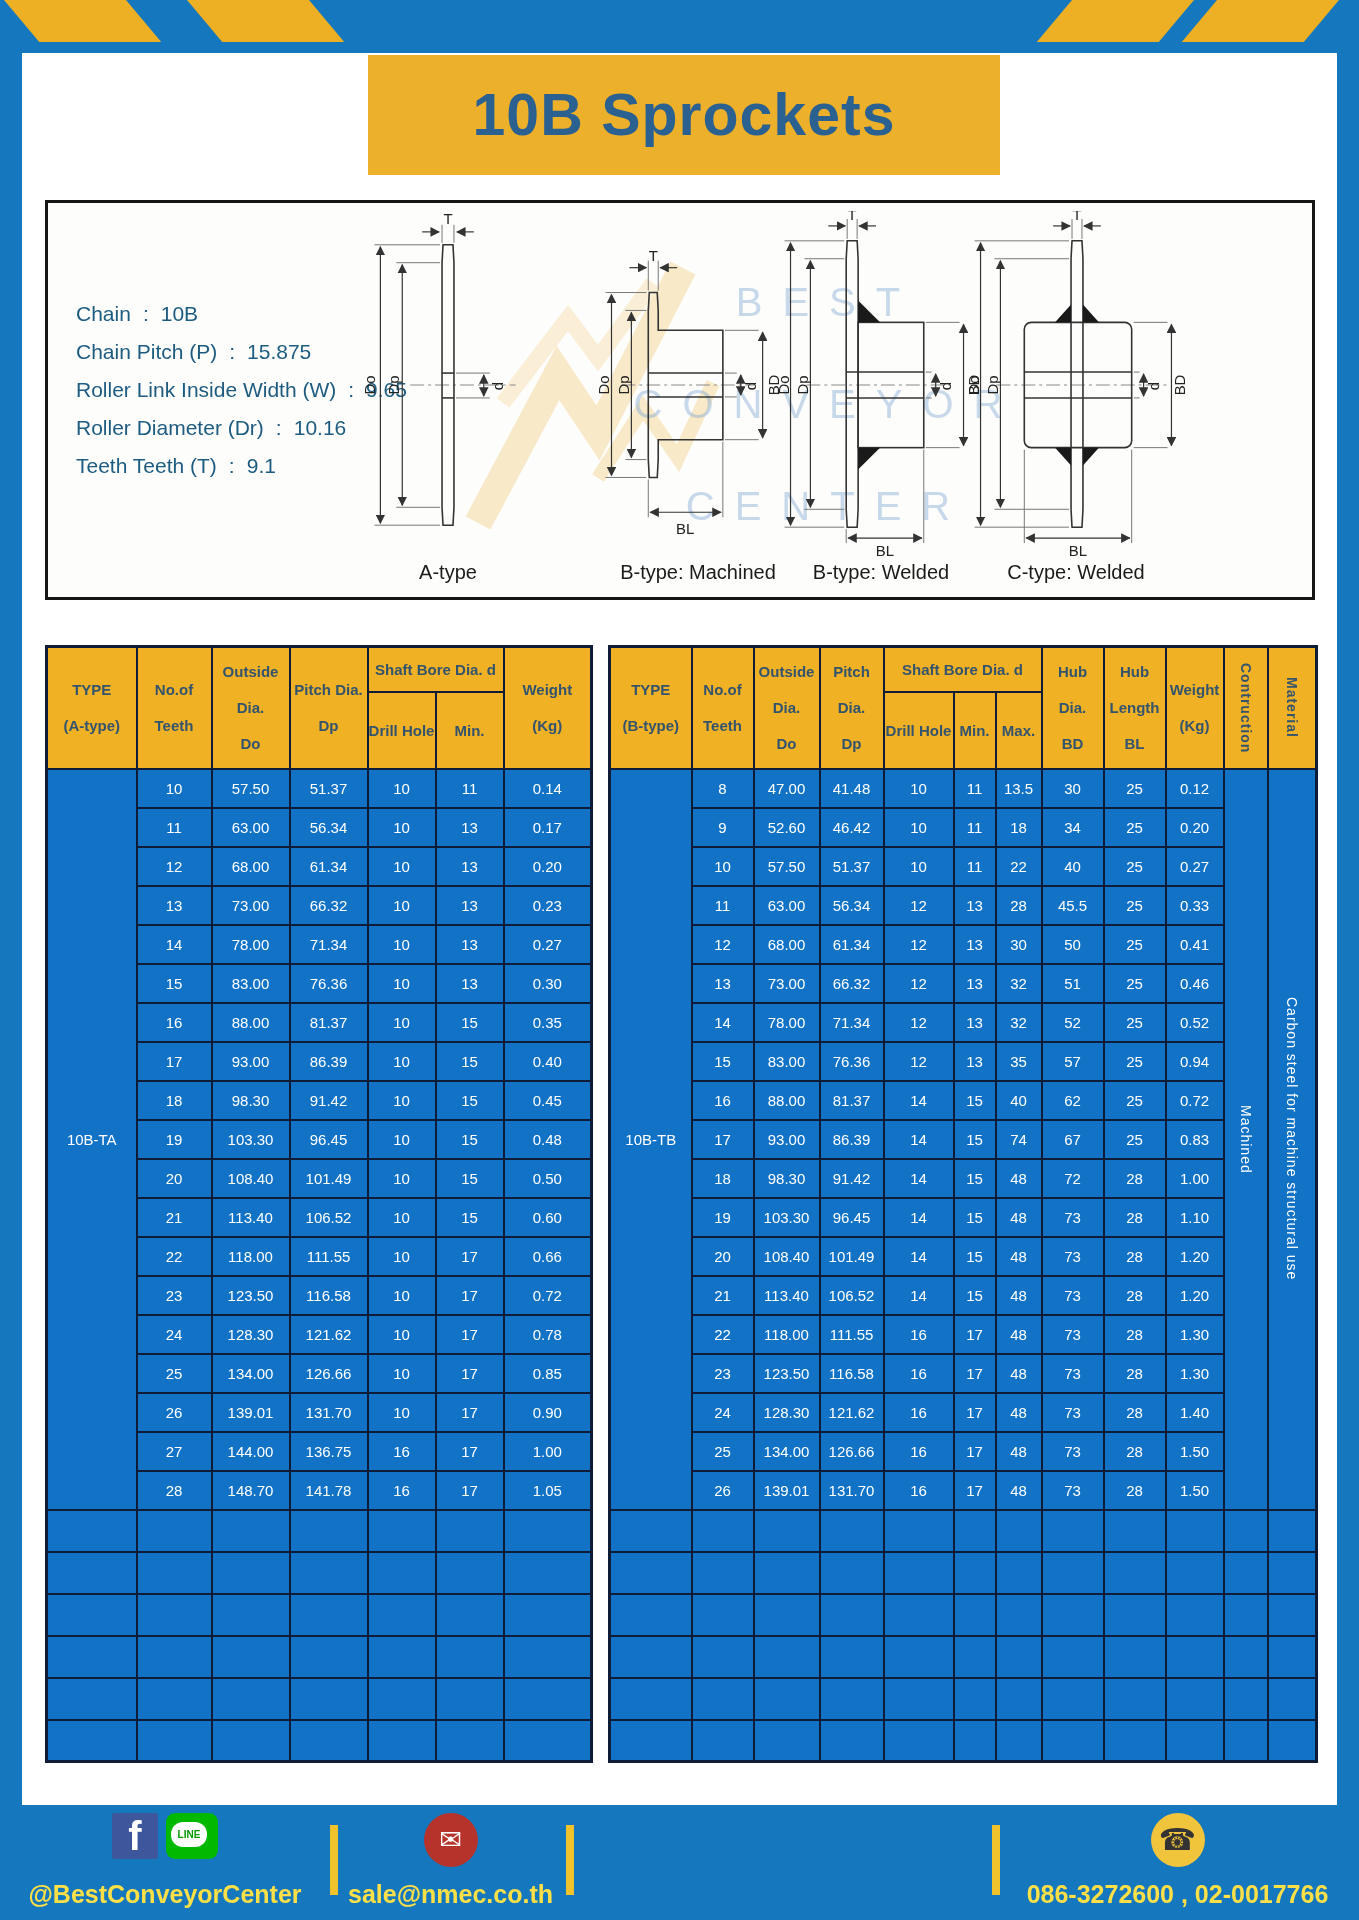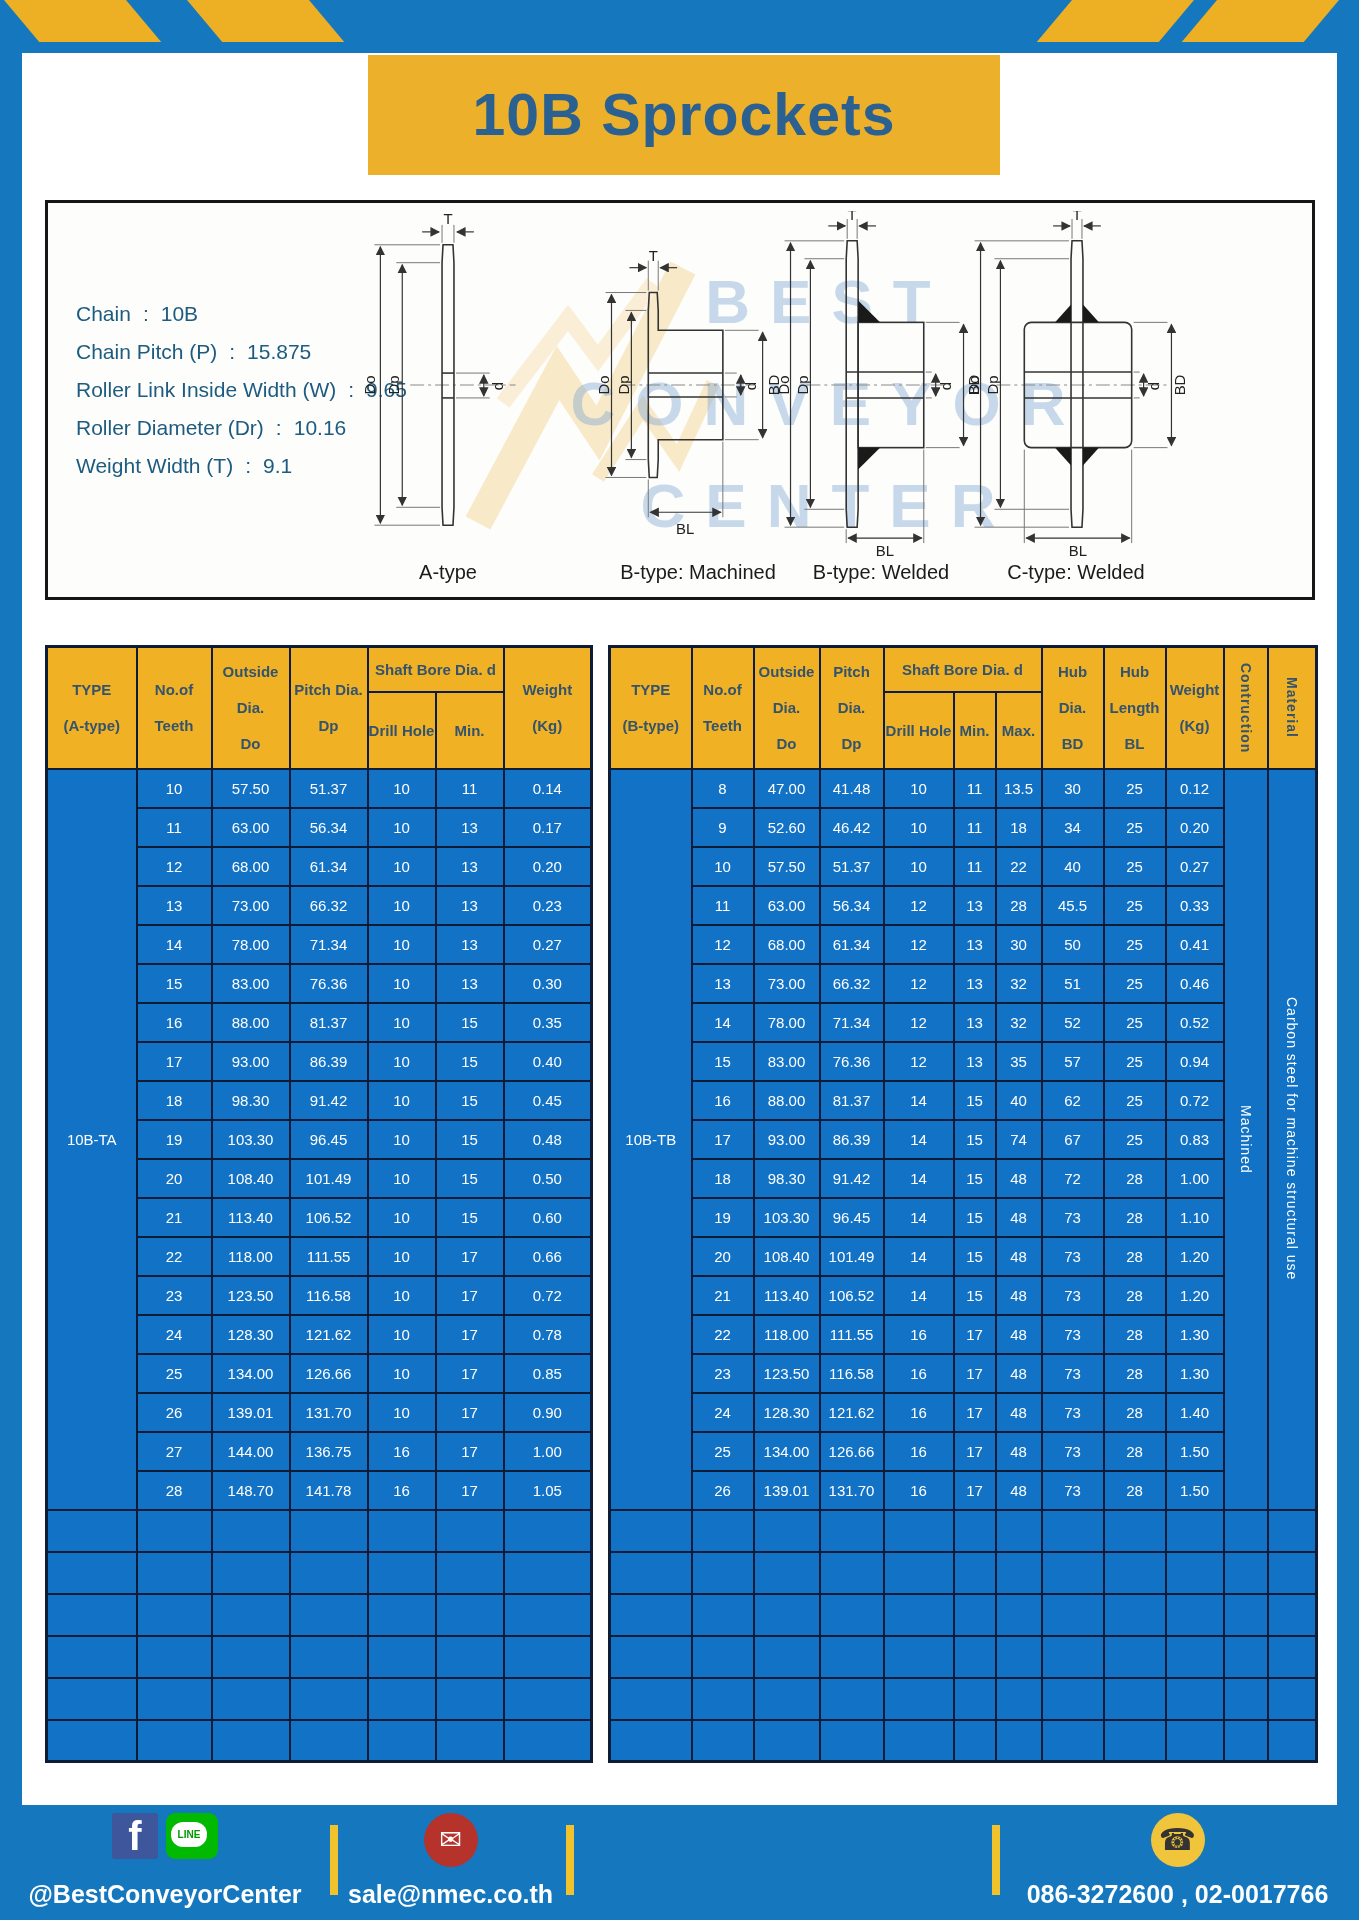--- a/index.html
+++ b/index.html
@@ -13,21 +13,21 @@
   .stripe.l{transform:skewX(40deg);}
   .stripe.r{transform:skewX(-40deg);}
   
   #title-box{position:absolute;left:368px;top:55px;width:632px;height:120px;background:#edb02a;
              display:flex;align-items:center;justify-content:center;}
   #title-box .t{font-size:59px;font-weight:800;color:#2b6190;letter-spacing:1px;}
   
   #diagram-panel{position:absolute;left:45px;top:200px;width:1270px;height:400px;background:#fdfdfb;
                  border:3px solid #161616;box-sizing:border-box;}
   #watermark{position:absolute;left:380px;top:48px;width:800px;text-align:center;z-index:1;
-             font-size:62px;font-weight:700;letter-spacing:20px;line-height:102px;color:rgba(125,165,210,0.42);}
+             font-size:40px;font-weight:400;letter-spacing:20px;line-height:102px;color:rgba(125,165,210,0.42);}
   #wm-logo{position:absolute;left:400px;top:20px;z-index:0;opacity:.55;}
   #chain-specs{position:absolute;left:28px;top:92px;z-index:2;}
   .spec-line{height:38px;display:flex;align-items:center;font-size:21px;font-weight:400;color:#1d5b80;}
   .spec-line .colon{margin:0 12px;}
   .diagram{position:absolute;top:8px;z-index:2;}
   .diagram .cap{text-align:center;font-size:20px;color:#1b1b1b;margin-top:-2px;}
   .diagram svg text{font-family:"Liberation Sans",sans-serif;font-size:15px;fill:#222;}
   
   .spec-table{position:absolute;border-collapse:collapse;table-layout:fixed;background:#1273c6;
               border:3px solid #0e1c38;}
@@ -39,21 +39,21 @@
   .hline{line-height:36px;}
   .data-row{height:39px;} .empty-row{height:42px;}
   .type-cell{font-size:16px;}
   .vhead{writing-mode:vertical-rl;text-orientation:mixed;margin:0 auto;letter-spacing:1px;font-size:14px;}
   .vtext{writing-mode:vertical-rl;text-orientation:mixed;margin:0 auto;letter-spacing:1px;font-size:14px;color:#fff;}
   
   #footer{position:absolute;left:0;top:1805px;width:1359px;height:115px;background:#1577bd;}
   .fsec{position:absolute;top:5px;height:102px;display:flex;flex-direction:column;align-items:center;
         justify-content:space-between;padding:3px 0;box-sizing:border-box;}
   .fsep{position:absolute;top:20px;width:8px;height:70px;background:#f0c22c;}
-  .ftext{font-size:25px;font-weight:800;color:#ffffff;white-space:nowrap;}
+  .ftext{font-size:25px;font-weight:800;color:#fde047;white-space:nowrap;}
   .icon-row{display:flex;gap:8px;align-items:center;}
   .fb{width:46px;height:46px;background:#3d569c;color:#fff;font-weight:bold;font-size:40px;line-height:46px;
       text-align:center;border-radius:3px;}
   .line-ic{width:52px;height:46px;background:#00b900;border-radius:9px;position:relative;}
   .line-bub{position:absolute;left:5px;top:9px;width:36px;height:25px;background:#fff;border-radius:12px;
             display:flex;align-items:center;justify-content:center;font-size:10px;font-weight:bold;color:#009900;}
   .circ{width:54px;height:54px;border-radius:50%;text-align:center;line-height:54px;
         font-family:"DejaVu Sans",sans-serif;}
   .mail-ic{background:#b6332b;color:#fff;font-size:27px;}
   .phone-ic{background:#f1c53b;color:#333;font-size:30px;}
@@ -106,21 +106,21 @@
         <span>Roller Link Inside Width (W)</span>
           <span class="colon">:</span>
           <span>9.65</span>
       </div>
       <div class="spec-line">
         <span>Roller Diameter (Dr)</span>
           <span class="colon">:</span>
           <span>10.16</span>
       </div>
       <div class="spec-line">
-        <span>Weight Width (T)</span>
+        <span>Teeth Teeth (T)</span>
           <span class="colon">:</span>
           <span>9.1</span>
       </div>
     </div>
 
     <div class="diagram" style="left:300px;width:200px;">
       <svg width="200" height="348" viewBox="0 0 200 350">
         <defs>
             <marker id="arA" viewBox="0 0 10 10" refX="9" refY="5" markerWidth="8" markerHeight="8" orient="auto-start-reverse">
               <path d="M0,0 L10,5 L0,10 z" fill="#333"></path>

